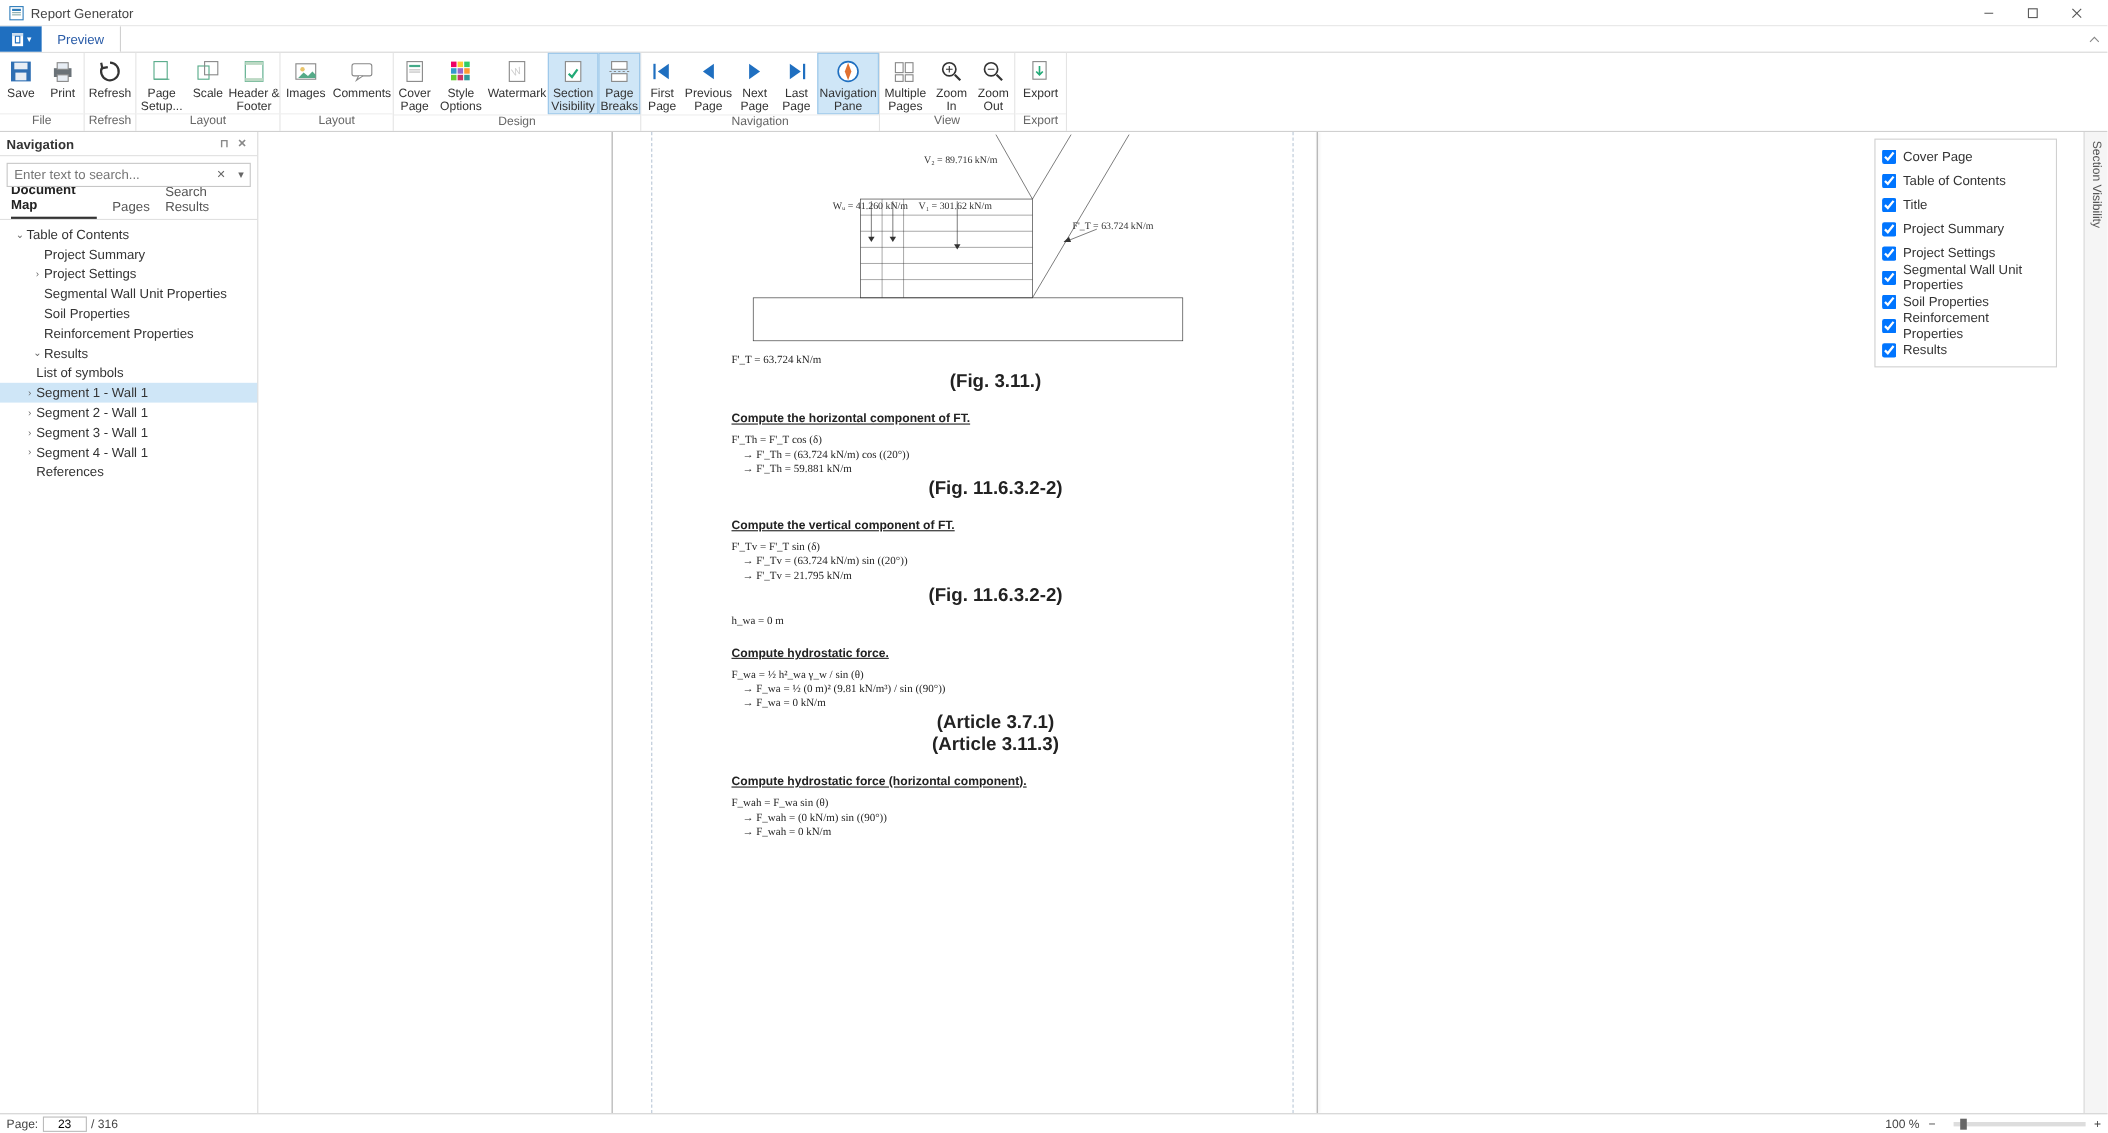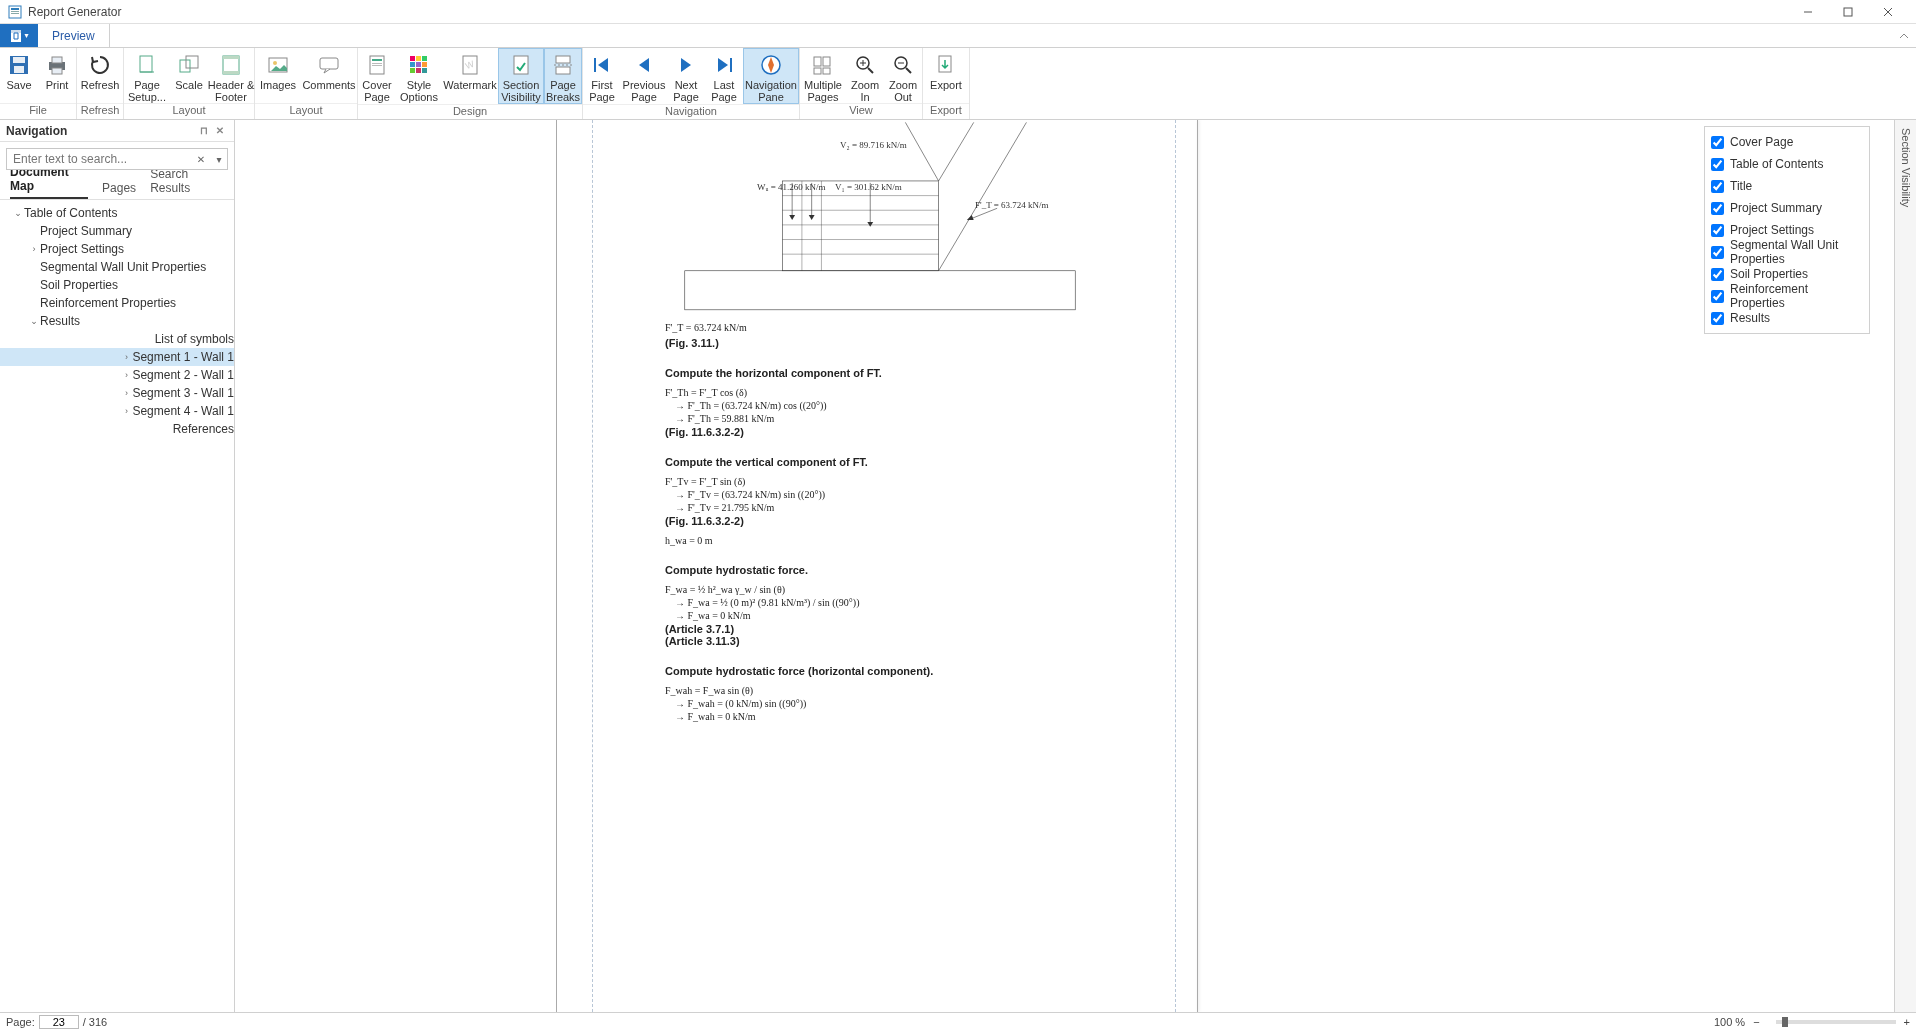--- a/index.html
+++ b/index.html
@@ -46,35 +46,35 @@
 .navtabs { display: flex; gap: 14px; padding: 0 10px; font-size: 12px; border-bottom: 1px solid #e0e0e0; height: 24px; align-items: flex-end; justify-content: space-between; }
 .navtab { padding-bottom: 4px; color: #555; }
 .navtab.active { font-weight: 600; border-bottom: 2px solid #333; color: #222; }
 .tree { flex: 1; overflow: auto; font-size: 12px; padding-top: 4px; position: relative; }
 .tree::-webkit-scrollbar { width: 16px; }
 .tree .row { height: 18px; display: flex; align-items: center; padding-left: 6px; white-space: nowrap; }
 .tree .row .tw { width: 12px; text-align: center; color: #666; font-size: 9px; }
 .tree .row.sel { background: #cfe6f7; }
 .tree .row.lvl0 { padding-left: 12px; }
 .tree .row.lvl1 { padding-left: 28px; }
-.tree .row.lvl2 { padding-left: 57px; justify-content: flex-end; }
+.tree .row.lvl2 { padding-left: 21px; }
 
 
 .viewer { flex: 1; background: #fff; position: relative; overflow: hidden; }
 .page-shadow-l, .page-shadow-r { position: absolute; top: 0; bottom: 0; width: 1px; border-left: 1px dashed #b8c6d6; }
 .page-edge-l, .page-edge-r { position: absolute; top: 0; bottom: 0; width: 1px; background: #aaa; }
 .page-shadow-l { left: 357px; }
 .page-edge-l  { left: 321px; }
 .page-shadow-r { left: 940px; }
 .page-edge-r  { left: 962px; box-shadow: 1px 0 3px rgba(0,0,0,0.15);}
 .pagecontent { position: absolute; left: 430px; top: 0; width: 480px; font-family: "Times New Roman", serif; font-size: 11px; color: #222; }
 
 .diagram { position: absolute; left: 440px; top: 0; width: 410px; height: 200px; }
-.fig-ref { text-align: left; font-weight: bold; font-size: 11px; }
-.section-h { font-weight: bold; margin-top: 18px; margin-bottom: 8px; font-size: 11px; }
+.fig-ref { text-align: center; font-weight: bold; font-size: 17px; }
+.section-h { font-weight: bold; margin-top: 18px; margin-bottom: 8px; font-size: 11px; text-decoration: underline; }
 .eqline { font-size: 10px; margin: 2px 0 2px 0; font-family: "Times New Roman", serif; }
 .eqline.indent { padding-left: 10px; }
 
 
 .visrail { width: 22px; background: #f5f5f5; border-left: 1px solid #d0d0d0; display: flex; align-items: flex-start; justify-content: center; }
 .visrail .vtxt { writing-mode: vertical-rl; font-size: 11px; color: #555; padding-top: 8px; }
 .vispanel { width: 166px; position: absolute; right: 24px; top: 6px; border: 1px solid #d0d0d0; background: #fff; font-size: 12px; padding: 4px 6px; }
 .vispanel .vrow { display: flex; align-items: center; gap: 6px; height: 22px; }
 .vispanel input[type=checkbox] { width: 13px; height: 13px; }
 

